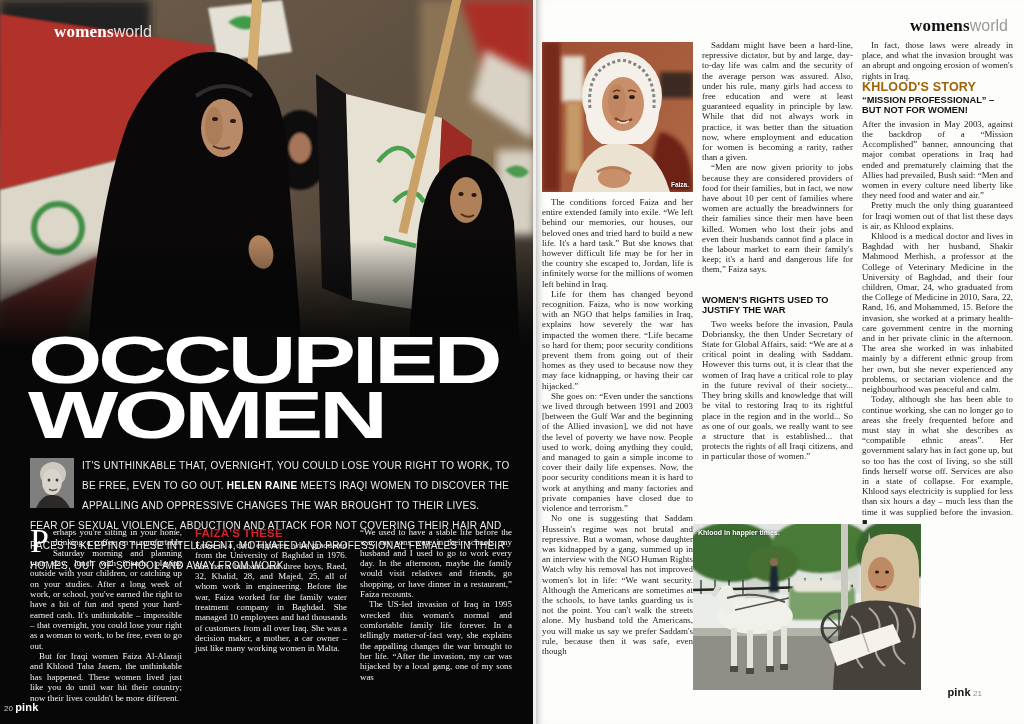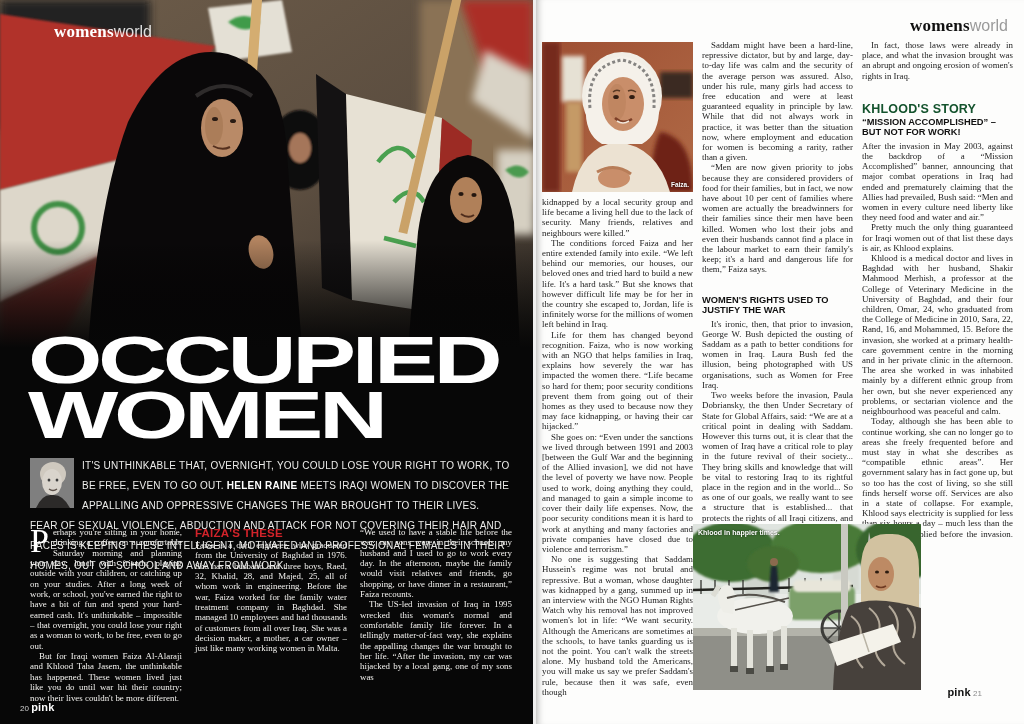--- a/index.html
+++ b/index.html
@@ -15,32 +15,32 @@
   .standfirst{position:absolute;left:30px;top:456px;width:480px;z-index:6;color:#ececea;font-size:10px;line-height:20px;letter-spacing:.25px;}
   .standfirst b{color:#fff;font-weight:700;}
   .authorpic{float:left;width:44px;height:50px;margin:2px 8px 0 0;background:#777;}
   .lcols{position:absolute;left:30px;top:527px;width:482px;display:flex;gap:13px;z-index:6;}
   .lcol{width:152px;flex:none;}
   .lp{margin:0;font:8.9px/10.35px "Liberation Serif",serif;color:#f3f2ef;text-align:justify;}
   .indent{text-indent:9px;}
   .dropcap{float:left;font:400 34px/26px "Liberation Serif",serif;color:#fff;padding:1px 4px 0 0;}
   .redhead{margin:0 0 1px;font:700 11.5px/12px "Liberation Sans",sans-serif;color:#d2232a;letter-spacing:.2px;}
   .whitehead{margin:0 0 4px;font:700 9.3px/10.5px "Liberation Sans",sans-serif;color:#fff;letter-spacing:.1px;}
-  .foot-l{position:absolute;left:20px;bottom:11px;color:#cfcfcf;font-size:8px;z-index:6;}
+  .foot-l{position:absolute;left:4px;bottom:11px;color:#cfcfcf;font-size:8px;z-index:6;}
   .foot-l .pinklogo{font-weight:700;font-size:11px;color:#fff;letter-spacing:.2px;}
   
   .page-right{flex:1;background:#fdfdfc;position:relative;box-shadow:inset 7px 0 9px -7px rgba(0,0,0,.4);}
   .masthead-right{position:absolute;top:16px;right:16px;}
   .masthead-right .mb{font:bold 17px "Liberation Serif",serif;color:#111;letter-spacing:.2px;}
   .masthead-right .ml{font:300 16px "Liberation Sans",sans-serif;color:#9a9a9a;}
   .rcols{position:absolute;top:40px;left:6px;width:470px;display:flex;gap:9px;}
   .rcol{width:151px;flex:none;}
   .rp{margin:0;font:8.9px/10.2px "Liberation Serif",serif;color:#1c1c1c;text-align:justify;}
   .blackhead{margin:20px 0 3px;font:700 9.3px/10.5px "Liberation Sans",sans-serif;color:#111;}
-  .redhead2{margin:22px 0 1px;font:700 12.5px/13px "Liberation Sans",sans-serif;color:#14532d;letter-spacing:.2px;}
+  .redhead2{margin:0 0 1px;font:700 12.5px/13px "Liberation Sans",sans-serif;color:#a16207;letter-spacing:.2px;}
   .blacksub{margin:0 0 3px;font:700 9.3px/10.5px "Liberation Sans",sans-serif;color:#111;}
   .photo-faiza{position:relative;width:151px;height:150px;margin:2px 0 5px;overflow:hidden;}
   .cap-faiza{position:absolute;right:4px;bottom:4px;font:700 6.5px "Liberation Sans",sans-serif;color:#fff;text-shadow:0 0 2px rgba(0,0,0,.8);}
   .photo-khlood{position:absolute;left:157px;top:524px;width:228px;height:166px;overflow:hidden;}
   .cap-khlood{position:absolute;left:5px;top:5px;font:700 7px "Liberation Sans",sans-serif;color:#fff;text-shadow:0 0 2px rgba(0,0,0,.7);}
   .foot-r{position:absolute;right:42px;bottom:26px;font-size:8px;color:#8a8a8a;}
   .foot-r .pinklogo{font-weight:700;font-size:11px;color:#111;letter-spacing:.2px;}
 </style>
 </head>
 <body>
@@ -195,39 +195,37 @@
             <ellipse cx="74" cy="55" rx="2.8" ry="2" fill="#301d12"></ellipse>
             <ellipse cx="90" cy="55" rx="2.8" ry="2" fill="#301d12"></ellipse>
             <path d="M71,50 q3,-3 7,-1 M86,49 q4,-2 8,1" stroke="#5a3a24" stroke-width="1.4" fill="none"></path>
             <path d="M73,76 q8,7 17,1" stroke="#7c3f28" stroke-width="2.4" fill="none"></path>
             <path d="M75,79 q6,4 12,0" stroke="#f0e6da" stroke-width="1.6" fill="none"></path>
             <ellipse cx="72" cy="136" rx="16" ry="10" fill="#c98e6a"></ellipse>
             <path d="M55,130 q18,-10 34,2" stroke="#b87d58" stroke-width="3" fill="none"></path>
           </svg>
           <span class="cap-faiza">Faiza.</span>
         </div>
-        <p class="rp">kidnapped by a local security group and life became a living hell due to the lack of security. Many friends, relatives and neighbours were killed.”</p>
         <p class="rp indent">The conditions forced Faiza and her entire extended family into exile. “We left behind our memories, our houses, our beloved ones and tried hard to build a new life. It's a hard task.” But she knows that however difficult life may be for her in the country she escaped to, Jordan, life is infinitely worse for the millions of women left behind in Iraq.</p>
         <p class="rp indent">Life for them has changed beyond recognition. Faiza, who is now working with an NGO that helps families in Iraq, explains how severely the war has impacted the women there. “Life became so hard for them; poor security conditions prevent them from going out of their homes as they used to because now they may face kidnapping, or having their car hijacked.”</p>
         <p class="rp indent">She goes on: “Even under the sanctions we lived through between 1991 and 2003 [between the Gulf War and the beginning of the Allied invasion], we did not have the level of poverty we have now. People used to work, doing anything they could, and managed to gain a simple income to cover their daily life expenses. Now, the poor security conditions mean it is hard to work at anything and many factories and private companies have closed due to violence and terrorism.”</p>
         <p class="rp indent">No one is suggesting that Saddam Hussein's regime was not brutal and repressive. But a woman, whose daughter was kidnapped by a gang, summed up in an interview with the NGO Human Rights Watch why his removal has not improved women's lot in life: “We want security. Although the Americans are sometimes at the schools, to have tanks guarding us is not the point. You can't walk the streets alone. My husband told the Americans, you will make us say we prefer Saddam's rule, because then it was safe, even though</p>
       </div>
 
       <div class="rcol">
         <p class="rp indent">Saddam might have been a hard-line, repressive dictator, but by and large, day-to-day life was calm and the security of the average person was assured. Also, under his rule, many girls had access to free education and were at least guaranteed equality in principle by law. While that did not always work in practice, it was better than the situation now, where employment and education for women is becoming a rarity, rather than a given.</p>
         <p class="rp indent">“Men are now given priority to jobs because they are considered providers of food for their families, but in fact, we now have about 10 per cent of families where women are actually the breadwinners for their families since their men have been killed. Women who lost their jobs and even their husbands cannot find a place in the labour market to earn their family's keep; it's a hard and dangerous life for them,” Faiza says.</p>
         <h4 class="blackhead">WOMEN'S RIGHTS USED TO JUSTIFY THE WAR</h4>
-        <p class="rp indent">It's ironic, then, that prior to invasion, George W. Bush depicted the ousting of Saddam as a path to better conditions for women in Iraq. Laura Bush fed the illusion, being photographed with US organisations, such as Women for Free Iraq.</p>
         <p class="rp indent">Two weeks before the invasion, Paula Dobriansky, the then Under Secretary of State for Global Affairs, said: “We are at a critical point in dealing with Saddam. However this turns out, it is clear that the women of Iraq have a critical role to play in the future revival of their society... They bring skills and knowledge that will be vital to restoring Iraq to its rightful place in the region and in the world... So as one of our goals, we really want to see a structure that is established... that protects the rights of all Iraqi citizens, and in particular those of women.”</p>
       </div>
 
       <div class="rcol">
         <p class="rp indent">In fact, those laws were already in place, and what the invasion brought was an abrupt and ongoing erosion of women's rights in Iraq.</p>
         <h3 class="redhead2">KHLOOD'S STORY</h3>
-        <h4 class="blacksub">“MISSION ACCOMPLISHED” – BUT NOT FOR WORK!</h4>
+        <h4 class="blacksub">“MISSION PROFESSIONAL” – BUT NOT FOR WOMEN!</h4>
         <p class="rp">After the invasion in May 2003, against the backdrop of a “Mission Accomplished” banner, announcing that major combat operations in Iraq had ended and prematurely claiming that the Allies had prevailed, Bush said: “Men and women in every culture need liberty like they need food and water and air.”</p>
         <p class="rp indent">Pretty much the only thing guaranteed for Iraqi women out of that list these days is air, as Khlood explains.</p>
         <p class="rp indent">Khlood is a medical doctor and lives in Baghdad with her husband, Shakir Mahmood Merhish, a professor at the College of Veterinary Medicine in the University of Baghdad, and their four children, Omar, 24, who graduated from the College of Medicine in 2010, Sara, 22, Rand, 16, and Mohammed, 15. Before the invasion, she worked at a primary health-care government centre in the morning and in her private clinic in the afternoon. The area she worked in was inhabited mainly by a different ethnic group from her own, but she never experienced any problems, or sectarian violence and the neighbourhood was peaceful and calm.</p>
         <p class="rp indent">Today, although she has been able to continue working, she can no longer go to areas she freely frequented before and must stay in what she describes as “compatible ethnic areas”. Her government salary has in fact gone up, but so too has the cost of living, so she still finds herself worse off. Services are also in a state of collapse. For example, Khlood says electricity is supplied for less than six hours a day – much less than the time it was supplied before the invasion. ■</p>
       </div>
     </div>
 
     <div class="photo-khlood">
       <svg width="228" height="166" viewBox="0 0 228 166" preserveAspectRatio="none">
         <defs>

